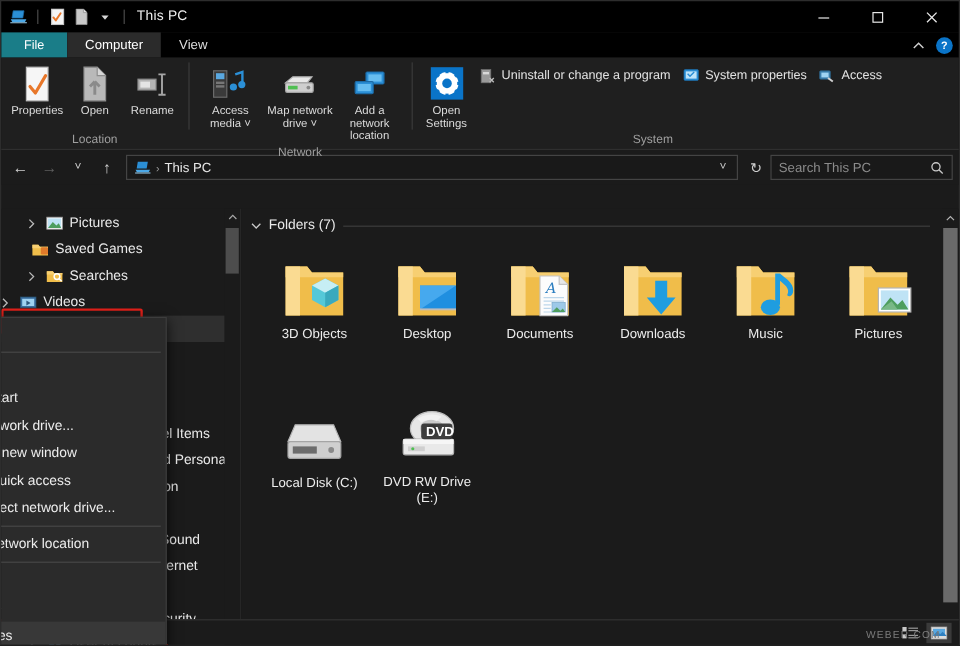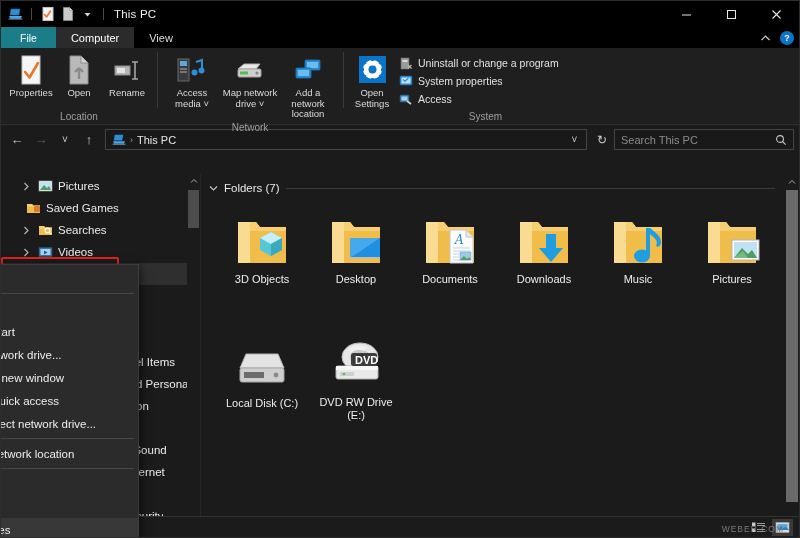--- a/index.html
+++ b/index.html
@@ -34,34 +34,34 @@
   
   .ribbon { height:77px; background:#1f1f1f; display:flex; position:relative; border-bottom:1px solid #2f2f2f; }
   .rgroup { display:flex; flex-direction:column; justify-content:space-between; position:relative; height:77px; }
   .rgroup + .rgroup::before { content:""; position:absolute; left:0; top:4px; bottom:17px; width:1px; background:#3a3a3a; }
   .rg-items { display:flex; align-items:flex-start; padding:4px 6px 0 6px; flex:1; }
   .rg-label { text-align:center; font-size:10px; color:#9f9f9f; padding-bottom:3px; }
   .rbtn { width:48px; display:flex; flex-direction:column; align-items:center; padding:2px 1px; }
   .rbtn .ri { height:32px; display:flex; align-items:flex-end; justify-content:center; }
   .rbtn .rl { font-size:9.5px; color:#dcdcdc; text-align:center; line-height:10.5px; margin-top:2px; }
   .rbtn.wide { width:58px; }
-  .rstack { display:flex; flex-direction:column; justify-content:center; padding-top:3px; gap:2px; }
+  .rstack { display:flex; flex-direction:row; justify-content:center; padding-top:3px; gap:2px; }
   .rrow { display:flex; align-items:center; gap:5px; padding:1px 4px; }
   .rrow .rl { font-size:10.5px; color:#e2e2e2; white-space:nowrap; }
 
   
   .addrbar { height:29px; background:#1b1b1b; display:flex; align-items:center; padding:0 5px; gap:2px; }
   .nav-btn { width:22px; height:22px; display:flex; align-items:center; justify-content:center; color:#cfcfcf; font-size:13px; }
   .nav-btn.dis { color:#5e5e5e; }
   .addr-field { flex:1; height:21px; background:#191919; border:1px solid #444; display:flex; align-items:center; padding:0 3px; margin:0 3px; }
   .crumb { font-size:11px; color:#e8e8e8; padding:0 3px; }
   .crumb-sep { color:#9a9a9a; font-size:9px; padding:0 1px; }
   .addr-right { display:flex; align-items:center; gap:2px; margin-left:auto; }
   .addr-ico { width:17px; height:19px; display:flex; align-items:center; justify-content:center; color:#c8c8c8; font-size:10px; }
-  .search-field { width:180px; height:21px; background:#191919; border:1px solid #444; display:flex; align-items:center; padding:0 6px; }
+  .search-field { width:152px; height:21px; background:#191919; border:1px solid #444; display:flex; align-items:center; padding:0 6px; }
   .search-ph { flex:1; font-size:11px; color:#8b8b8b; }
   .search-ico { color:#c9c9c9; font-size:11px; }
 
   
   .content { display:flex; height:366px; position:relative;margin-top:20px; }
 
   
   .sidebar { width:200px; background:#1b1b1b; position:relative; overflow:hidden; border-right:1px solid #262626; }
   .tree { padding-top:1px; }
   .titem { height:22px; display:flex; align-items:center; font-size:11.5px; color:#eaeaea; white-space:nowrap; position:relative; }
@@ -388,21 +388,21 @@
             <span class="ticon">
               <svg width="15" height="14" viewBox="0 0 15 14">
                 <path d="M1 3h5l1.2 1.6H14V12H1z" fill="#f0bd4a"></path>
                 <path d="M1 3h5l1.2 1.6H14v1.2H1z" fill="#f7cf72"></path>
                 <circle cx="9.5" cy="7.5" r="2.4" fill="none" stroke="#fff" stroke-width="1.2"></circle>
                 <path d="M11.4 9.4l2 2" stroke="#fff" stroke-width="1.2"></path>
               </svg>
             </span>
             <span class="tlabel">Searches</span>
           </div>
-          <div class="titem" style="padding-left: 22px;">
+          <div class="titem" style="">
             <span class="twist">
               <svg width="7" height="9" viewBox="0 0 7 9">
                 <path d="M1.5 1l3.5 3.5L1.5 8" stroke="#b9b9b9" stroke-width="1.1" fill="none"></path>
               </svg>
             </span>
             <span class="ticon">
               <svg width="15" height="14" viewBox="0 0 15 14">
                 <rect x="1" y="2.5" width="13" height="9" fill="#3a6fa0" stroke="#28506f" stroke-width=".6"></rect>
                 <rect x="2.5" y="4" width="10" height="6" fill="#9fd3f2"></rect>
                 <path d="M6 5.5l3.5 2-3.5 2z" fill="#2e5a80"></path>

